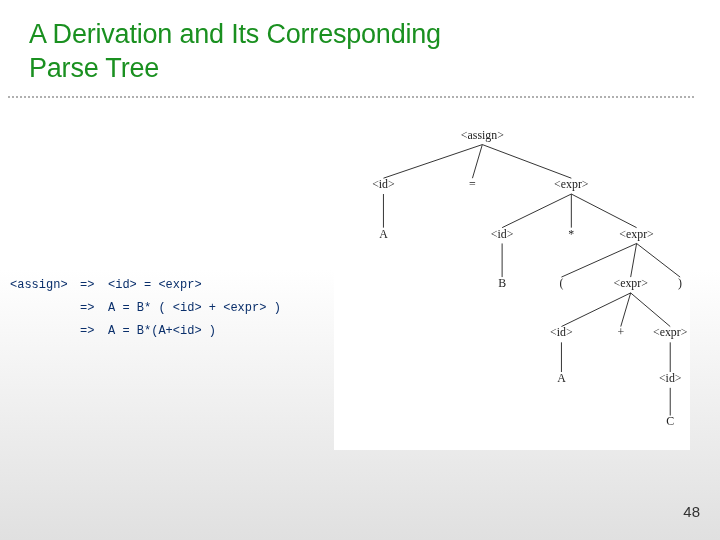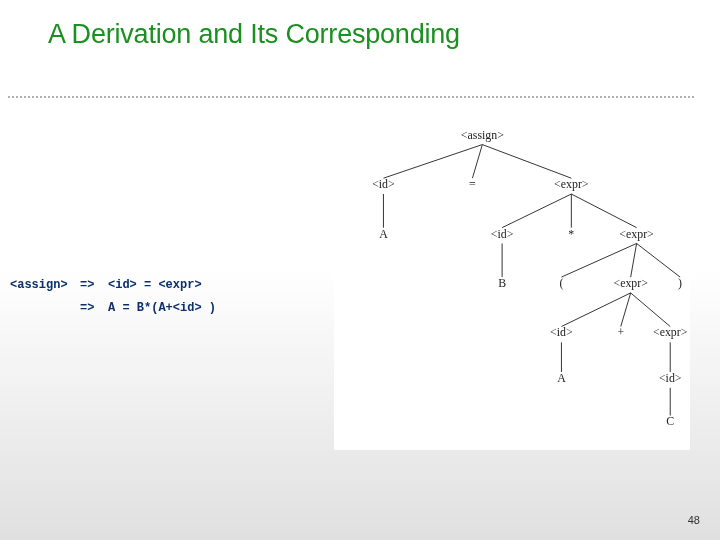--- a/index.html
+++ b/index.html
@@ -8,21 +8,21 @@
     height: 540px;
     background: linear-gradient(to bottom, #ffffff 0%, #ffffff 50%, #e0e0e0 100%);
     font-family: "Lucida Sans", "Lucida Sans Unicode", Verdana, sans-serif;
     position: relative;
     overflow: hidden;
   }
   .title {
     color: #1a9020;
     font-size: 27px;
     font-weight: normal;
-    padding: 18px 0 0 48px;
+    padding: 18px 0 0 29px;
     line-height: 1.25;
     letter-spacing: -0.2px;
   }
   .dotrule {
     position: absolute;
     left: 8px;
     right: 26px;
     top: 96px;
     border-bottom: 2px dotted #b0b0b0;
     height: 1px;
@@ -41,38 +41,39 @@
     fill: #222;
   }
   .tree-area line { stroke: #333; stroke-width: 1; }
   .deriv {
     position: absolute;
     left: 10px;
     top: 274px;
     font-family: "Courier New", monospace;
     font-size: 12px;
     color: #0a2f6b;
-    font-weight: bold;
+    font-weight: normal;
     line-height: 1.9;
   }
   .deriv .lhs { display: inline-block; width: 70px; }
   .deriv .arw { display: inline-block; width: 28px; }
   .pagenum {
     position: absolute;
     right: 20px;
-    bottom: 14px;
-    font-size: 11px;
+    bottom: 20px;
+    font-size: 15px;
     color: #333;
   }
 </style>
 </head>
 <body>
 
 <h1 class="title">
   <span>A Derivation and Its Corresponding</span><br>
+  <span>Parse Tree</span>
 </h1>
 
 <div class="dotrule"></div>
 
 <div class="tree-area">
   <svg id="tree-svg" viewBox="0 0 360 320" width="356" height="330">
       <line x1="150" y1="18" x2="50" y2="52"></line>
       <line x1="150" y1="18" x2="140" y2="52"></line>
       <line x1="150" y1="18" x2="240" y2="52"></line>
       <line x1="50" y1="68" x2="50" y2="102"></line>
@@ -105,16 +106,17 @@
       <text x="290" y="212" text-anchor="middle">+</text>
       <text x="340" y="212" text-anchor="middle">&lt;expr&gt;</text>
       <text x="230" y="258" text-anchor="middle">A</text>
       <text x="340" y="258" text-anchor="middle">&lt;id&gt;</text>
       <text x="340" y="302" text-anchor="middle">C</text>
     </svg>
 </div>
 
 <div class="deriv" id="deriv">
     <div><span class="lhs">&lt;assign&gt;</span><span class="arw">=&gt;</span><span>&lt;id&gt; = &lt;expr&gt;</span></div>
+    <div><span class="lhs"></span><span class="arw">=&gt;</span><span>A = B* ( &lt;id&gt; + &lt;expr&gt; )</span></div>
     <div><span class="lhs"></span><span class="arw">=&gt;</span><span>A = B*(A+&lt;id&gt; )</span></div>
   </div>
 
 <div class="pagenum">48</div>
 
 </body></html>

